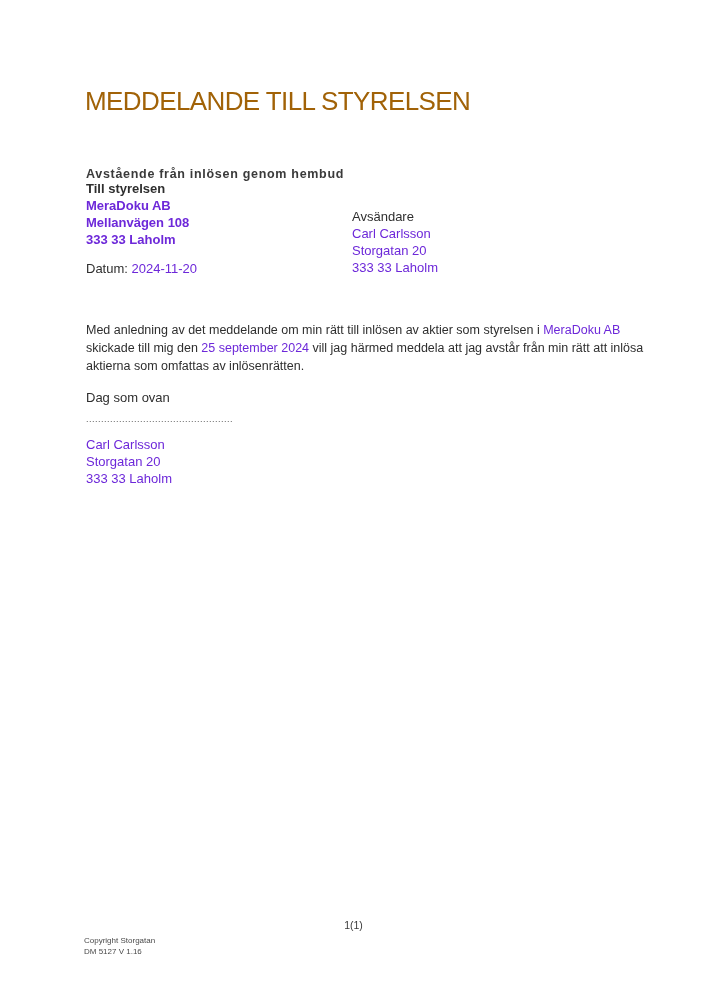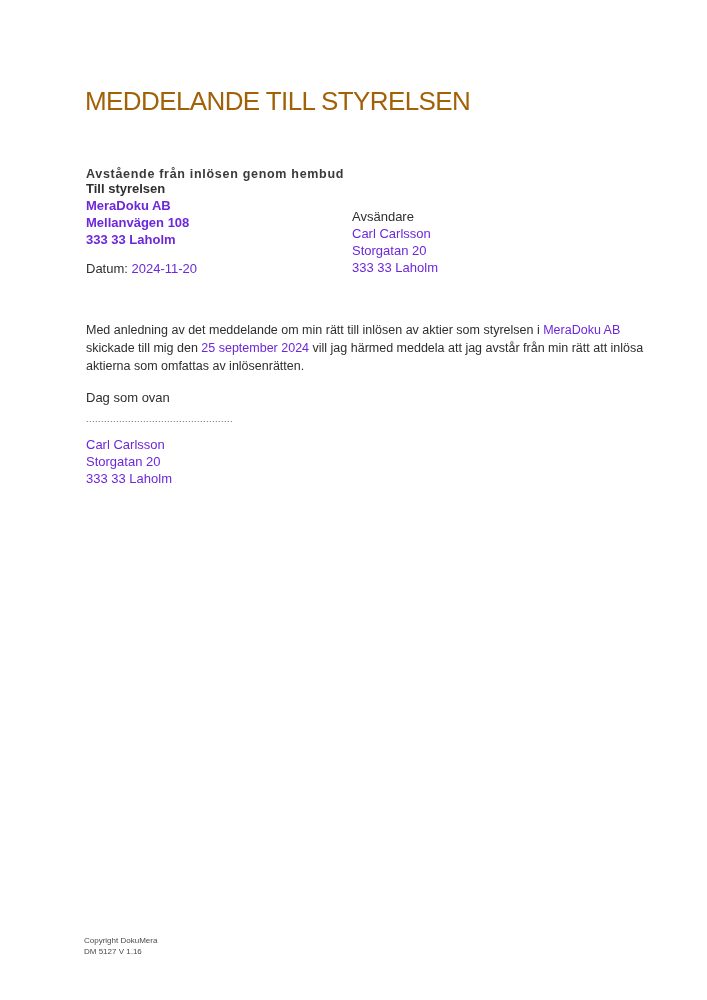--- a/index.html
+++ b/index.html
@@ -137,19 +137,20 @@
   <div class="abs dag-line">Dag som ovan</div>
 
   <div class="abs sig-dots">......................................................................</div>
 
   <div class="abs sig-block">
     <div class="red">Carl Carlsson</div>
     <div class="red">Storgatan 20</div>
     <div class="red">333 33 Laholm</div>
   </div>
 
+  <div class="abs page-number">1(1)</div>
 
   <div class="abs footer-copy">
-    <div>Copyright DokuMera</div>
+    <div>Copyright Storgatan</div>
     <div>DM 5127 V 1.16</div>
   </div>
 
 </div>
 
 </body></html>

